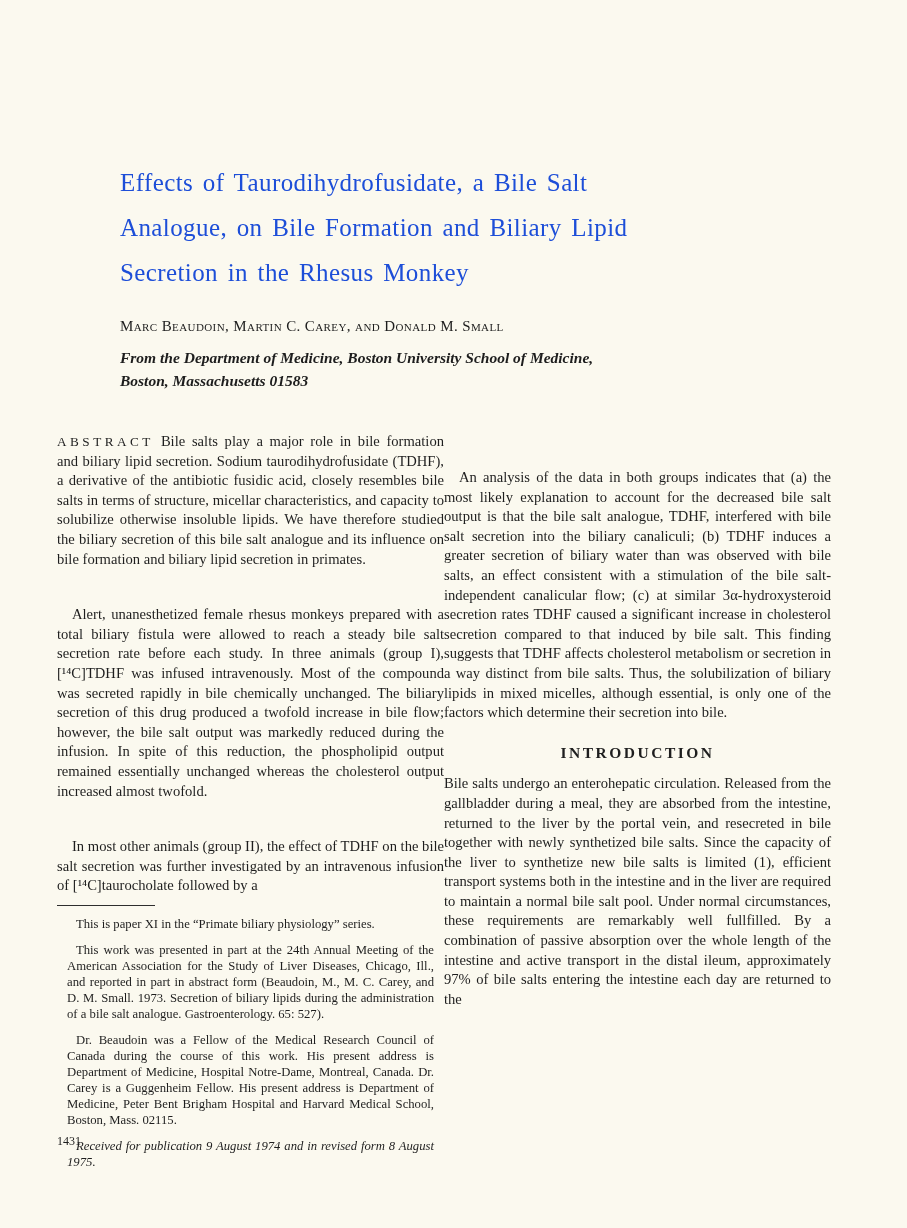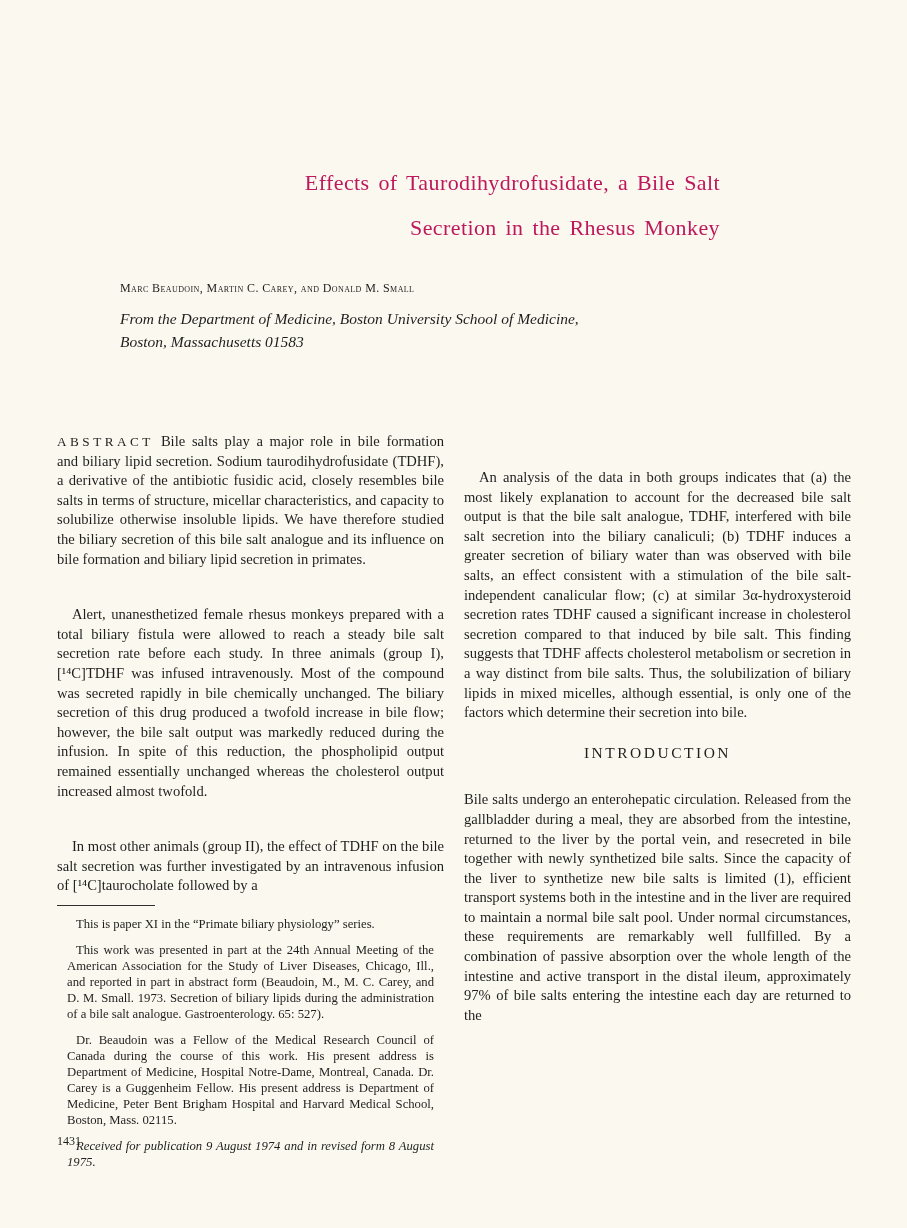--- a/index.html
+++ b/index.html
@@ -10,51 +10,50 @@
     background: #fbf9ef;
     color: #212121;
     font-family: "Liberation Serif", serif;
     overflow: hidden;
   }
 
   
   .title-block { position: absolute; left: 120px; top: 160px; width: 600px; }
   .title-block h1 { margin: 0; font-weight: normal; }
   .title-line {
-    font-size: 22px;
+    font-size: 25px;
     line-height: 45px;
     letter-spacing: 0.4px;
     word-spacing: 3px;
-    color: #be185d;
+    color: #1d4ed8;
     white-space: nowrap;
-    text-align: right;
   }
   .authors {
-    margin-top: 31px;
+    margin-top: 23px;
     font-variant: small-caps;
-    font-size: 12px;
+    font-size: 15px;
     letter-spacing: 0.4px;
     color: #1d1d1d;
   }
   .affiliation {
     margin-top: 12px;
     font-style: italic;
     font-size: 15.5px;
     line-height: 22.5px;
     color: #1d1d1d;
+    font-weight: bold;
   }
 
   
   .columns {
     position: absolute;
     left: 57px;
     top: 432px;
     width: 794px;
     display: flex;
-    gap: 20px;
   }
   .col {
     width: 387px;
     text-align: justify;
     font-size: 14.6px;
     line-height: 19.6px;
     color: #1e1e1e;
   }
   .para { margin: 0; }
   .para.indent { text-indent: 15px; margin-top: 36px; }
@@ -75,24 +74,24 @@
     font-size: 12.7px;
     line-height: 16px;
     text-indent: 9px;
     text-align: justify;
   }
   .fn.italic { font-style: italic; }
 
   
   .section-heading {
     text-align: center;
-    font-weight: normal;
+    font-weight: bold;
     font-size: 15.5px;
     letter-spacing: 2.5px;
-    margin: 20px 0 28px 0;
+    margin: 20px 0 12px 0;
     text-indent: 0;
   }
 
   
   .footer {
     position: absolute;
     left: 57px;
     top: 1134px;
     width: 788px;
     display: flex;
@@ -104,20 +103,21 @@
   .page-number { font-size: 12px; color: #1d1d1d; }
 </style>
 </head>
 <body>
 
 <div class="page" style="background: rgb(251, 249, 239); color: rgb(33, 33, 33);">
 
   <header class="title-block">
     <h1>
       <div class="title-line">Effects of Taurodihydrofusidate, a Bile Salt</div>
+      <div class="title-line">Analogue, on Bile Formation and Biliary Lipid</div>
       <div class="title-line">Secretion in the Rhesus Monkey</div>
     </h1>
     <div class="authors">Marc Beaudoin, Martin C. Carey, and Donald M. Small</div>
     <div class="affiliation">
       <div>From the Department of Medicine, Boston University School of Medicine,</div>
       <div>Boston, Massachusetts 01583</div>
     </div>
   </header>
 
   <main class="columns">

